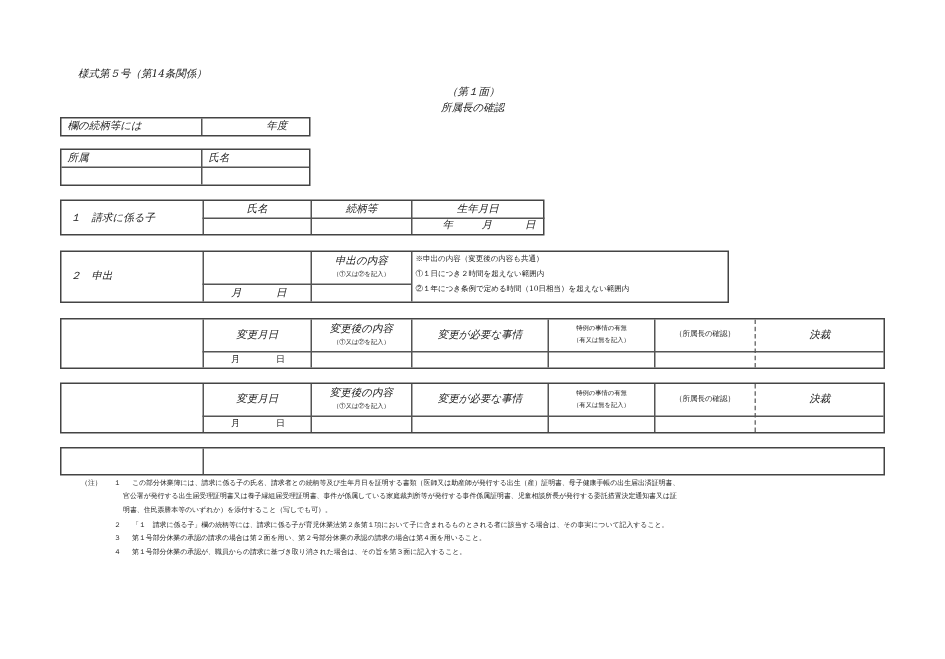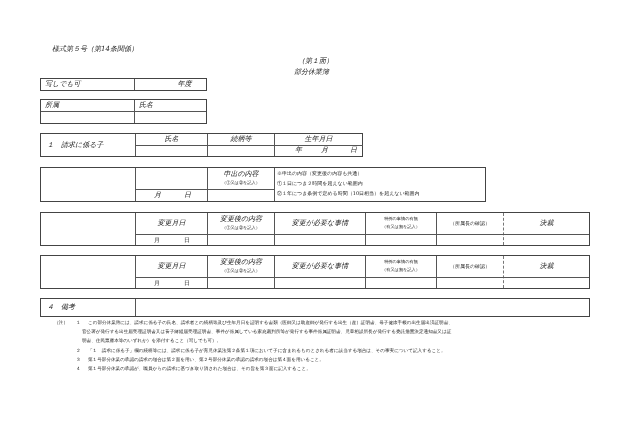--- a/index.html
+++ b/index.html
@@ -18,25 +18,25 @@
   .f6 { font-size:6px; }
   .f5 { font-size:5px; }
   .f4 { font-size:4.2px; }
   .note-line { position:absolute; font-size:4.6px; white-space:nowrap; line-height:1; }
 </style>
 </head>
 <body>
 
 <div class="t f7" style="left:52px;top:46px;">様式第５号（第14条関係）</div>
 <div class="t f7" style="left:298px;top:58px;text-align:right;">（第１面）</div>
-<div class="t f7" style="left:294px;top:69px;">部分休業簿</div>
+<div class="t f7" style="left:294px;top:69px;">所属長の確認</div>
 
 <div class="box" style="left:40px;top:78px;width:167px;height:13px;">
   <div class="vl" style="left:93px;top:0;height:100%;"></div>
-  <div class="cell left f7" style="left:0;top:0;width:93px;height:100%;">写しでも可</div>
+  <div class="cell left f7" style="left:0;top:0;width:93px;height:100%;">欄の続柄等には</div>
   <div class="cell f7" style="left:94px;top:0;width:71px;height:100%;padding-left:28px;box-sizing:border-box;">年度</div>
 </div>
 
 <div class="box" style="left:40px;top:99px;width:167px;height:25px;">
   <div class="vl" style="left:93px;top:0;height:100%;"></div>
   <div class="hl" style="left:0;top:11px;width:100%;"></div>
   <div class="cell left f7" style="left:0;top:0;width:93px;height:11px;">所属</div>
   <div class="cell left f7" style="left:94px;top:0;width:71px;height:11px;">氏名</div>
   <div class="cell" style="left:0;top:12px;width:93px;height:11px;"></div>
   <div class="cell" style="left:94px;top:12px;width:71px;height:11px;"></div>
@@ -58,20 +58,21 @@
     <span class="t f7" style="left:46px;top:1px;">月</span>
     <span class="t f7" style="left:75px;top:1px;">日</span>
   </div>
 </div>
 
 <div class="box" style="left:40px;top:167px;width:446px;height:35px;">
   <div class="vl" style="left:94px;top:0;height:100%;"></div>
   <div class="vl" style="left:166px;top:0;height:100%;"></div>
   <div class="vl" style="left:233px;top:0;height:100%;"></div>
   <div class="hl" style="left:94px;top:21px;width:139px;"></div>
+  <div class="cell left f7" style="left:2px;top:0;width:90px;height:100%;">２　申出</div>
   <div class="abs" style="left:167px;top:0;width:66px;height:21px;">
     <div class="cell f7" style="left:0;top:2px;width:100%;height:9px;">申出の内容</div>
     <div class="cell f4" style="left:0;top:12px;width:100%;height:7px;">（①又は②を記入）</div>
   </div>
   <div class="abs" style="left:95px;top:22px;width:71px;height:11px;">
     <span class="t f7" style="left:18px;top:2px;">月</span>
     <span class="t f7" style="left:48px;top:2px;">日</span>
   </div>
   <div class="cell" style="left:167px;top:22px;width:66px;height:11px;"></div>
   <div class="abs" style="left:236px;top:3px;width:208px;height:30px;">
@@ -138,21 +139,20 @@
   </div>
   <div class="abs" style="left:167px;top:22px;width:66px;height:10px;"></div>
   <div class="abs" style="left:234px;top:22px;width:90px;height:10px;"></div>
   <div class="abs" style="left:325px;top:22px;width:70px;height:10px;"></div>
   <div class="abs" style="left:396px;top:22px;width:66px;height:10px;"></div>
   <div class="abs" style="left:463px;top:22px;width:85px;height:10px;"></div>
 </div>
 
 <div class="box" style="left:40px;top:298px;width:550px;height:19px;">
   <div class="vl" style="left:94px;top:0;height:100%;"></div>
-  <div class="cell left f7" style="left:2px;top:0;width:90px;height:100%;">４　備考</div>
   <div class="abs" style="left:95px;top:0;width:453px;height:100%;"></div>
 </div>
 
 <div class="abs" style="left:0;top:0;width:630px;height:439px;pointer-events:none;">
   <div class="note-line" style="left:54px;top:321px;">（注）</div>
   <div class="note-line" style="left:76px;top:321px;">１</div>
   <div class="note-line" style="left:88px;top:321px;">この部分休業簿には、請求に係る子の氏名、請求者との続柄等及び生年月日を証明する書類（医師又は助産師が発行する出生（産）証明書、母子健康手帳の出生届出済証明書、</div>
   <div class="note-line" style="left:82px;top:330px;">官公署が発行する出生届受理証明書又は養子縁組届受理証明書、事件が係属している家庭裁判所等が発行する事件係属証明書、児童相談所長が発行する委託措置決定通知書又は証</div>
   <div class="note-line" style="left:82px;top:339px;">明書、住民票謄本等のいずれか）を添付すること（写しでも可）。</div>
   <div class="note-line" style="left:76px;top:349px;">２</div>

